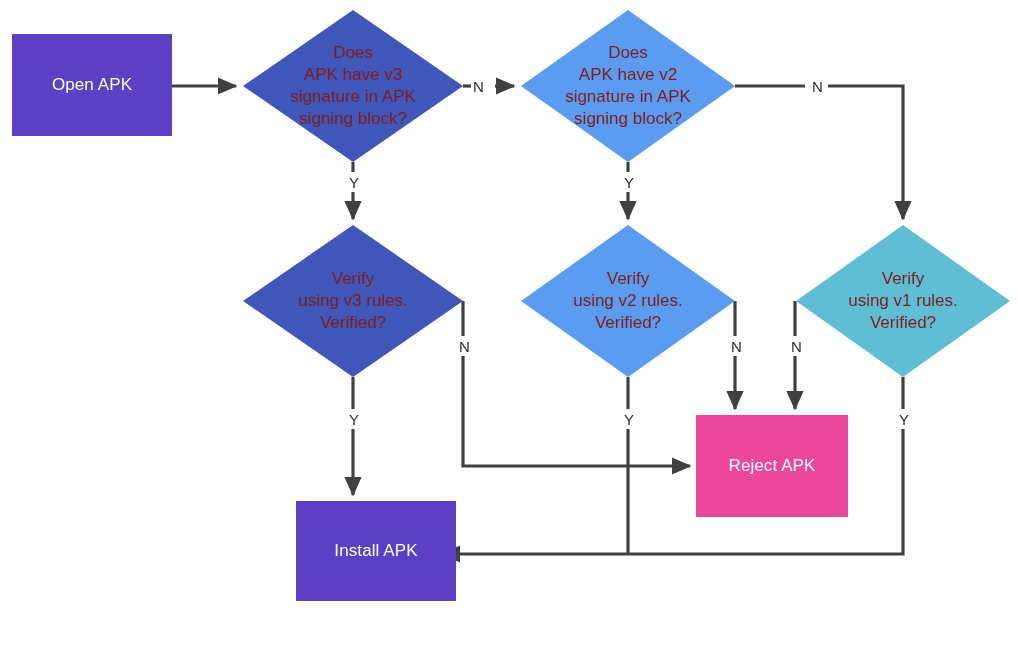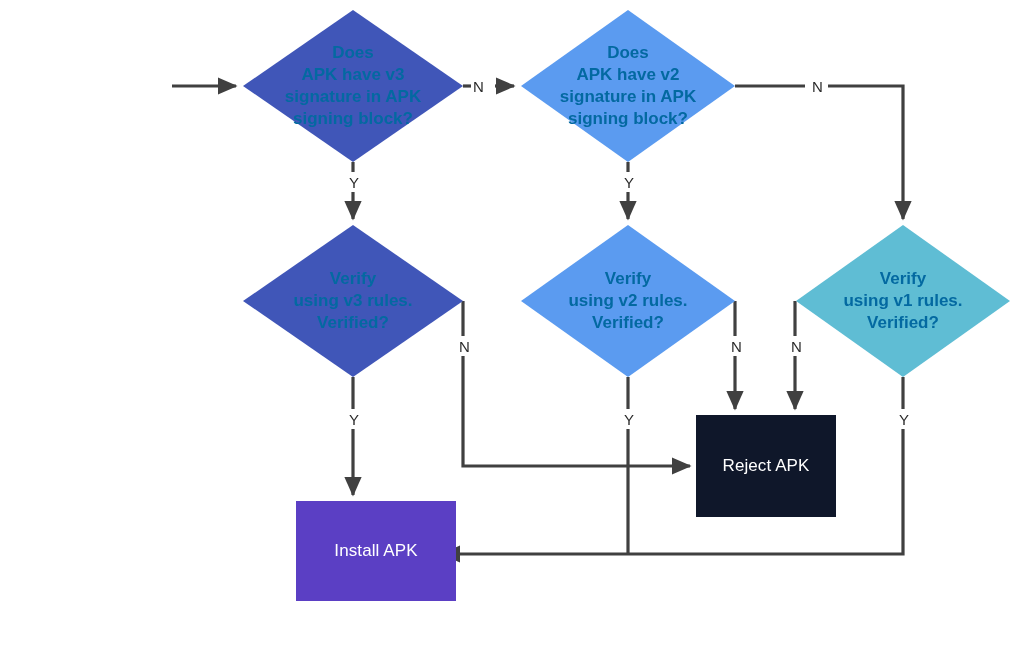--- a/index.html
+++ b/index.html
@@ -58,27 +58,26 @@
   }
   .diamond-wrap .dlabel {
     position: absolute;
     left: 0;
     top: 0;
     width: 100%;
     height: 100%;
     display: flex;
     align-items: center;
     justify-content: center;
-    color: #0369a1;
+    color: #7f1d1d;
     font-size: 17px;
     line-height: 1.3;
     text-align: center;
     white-space: pre-line;
     user-select: none;
-    font-weight: bold;
   }
   .edge-label {
     position: absolute;
     color: #2b2b2b;
     font-size: 15px;
     line-height: 1;
     background: #ffffff;
     padding: 1px 2px;
     user-select: none;
   }
@@ -124,20 +123,23 @@
       <path d="M 628 429 L 628 554"></path>
 
       <path d="M 795 301 L 795 336"></path>
       <path d="M 795 356 L 795 409" marker-end="url(#arrow)"></path>
 
       <path d="M 903 377 L 903 409"></path>
       <path d="M 903 429 L 903 554 L 442 554" marker-end="url(#arrow)"></path>
     </g>
   </svg>
 
+  <div class="node box" style="left:12px; top:34px; width:160px; height:102px; background:#5B3FC4;">
+    <span class="label">Open APK</span>
+  </div>
 
   <div class="diamond-wrap" style="left:243px; top:10px; width:220px; height:152px;">
     <svg class="dshape" viewBox="0 0 220 152" preserveAspectRatio="none">
       <polygon points="110,0 220,76 110,152 0,76" fill="#4056B8"></polygon>
     </svg>
     <div class="dlabel">Does
 APK have v3
 signature in APK
 signing block?</div>
   </div>
@@ -172,21 +174,21 @@
 
   <div class="diamond-wrap" style="left:796px; top:225px; width:214px; height:152px;">
     <svg class="dshape" viewBox="0 0 214 152" preserveAspectRatio="none">
       <polygon points="107,0 214,76 107,152 0,76" fill="#5FBDD4"></polygon>
     </svg>
     <div class="dlabel">Verify
 using v1 rules.
 Verified?</div>
   </div>
 
-  <div class="node box" style="left:696px; top:415px; width:140px; height:102px; background:#0f172a;">
+  <div class="node box" style="left:696px; top:415px; width:152px; height:102px; background:#ec4899;">
     <span class="label">Reject APK</span>
   </div>
 
   <div class="node box" style="left:276px; top:501px; width:160px; height:100px; background:#5B3FC4;margin-left:20px;">
     <span class="label">Install APK</span>
   </div>
 
   <div class="edge-label" style="left:471px; top:78px;">N</div>
 
   <div class="edge-label" style="left:347px; top:174px;">Y</div>

